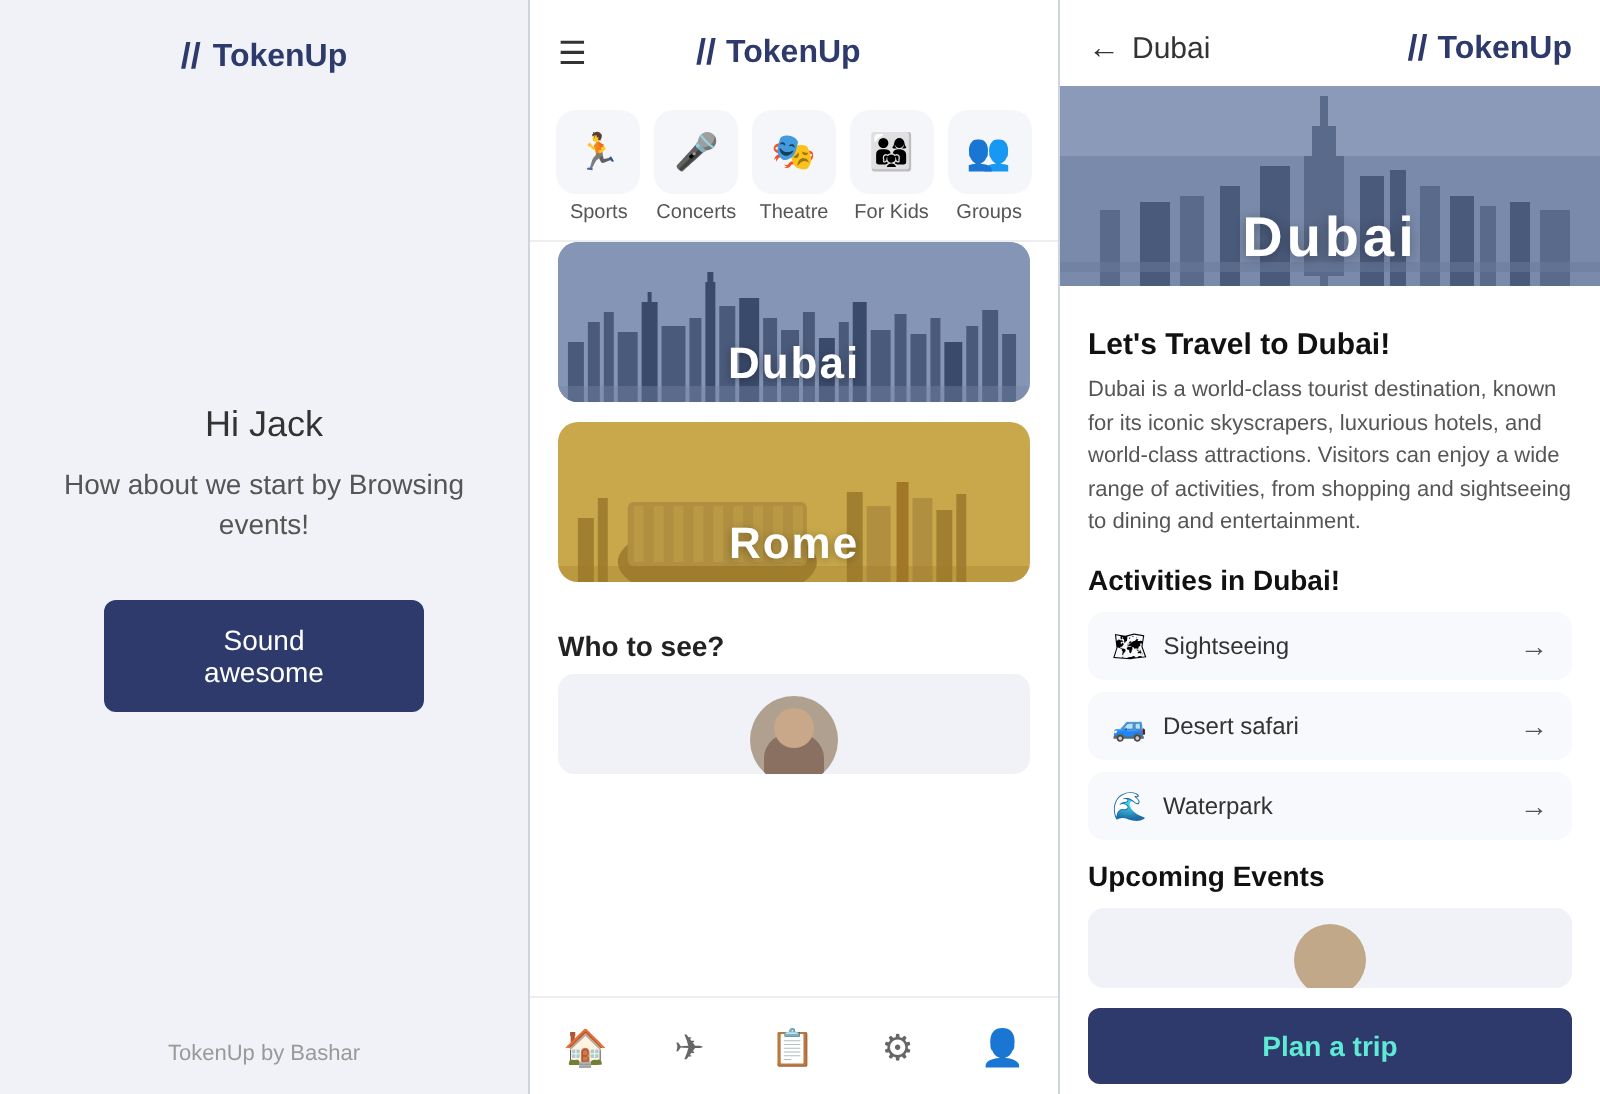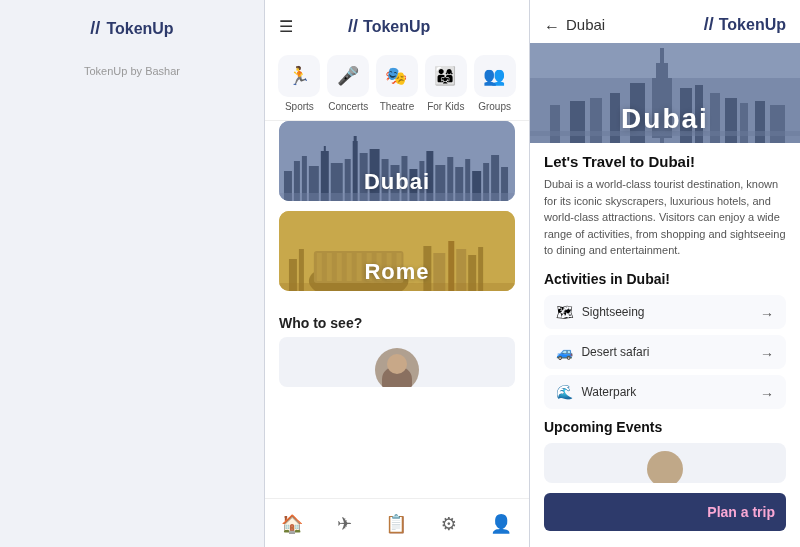--- a/index.html
+++ b/index.html
@@ -170,20 +170,21 @@
       font-weight: 700;
       text-shadow: 0 1px 4px rgba(0,0,0,0.3);
       letter-spacing: 1px;
     }
 
     .rome-card-bg {
       width: 100%;
       height: 100%;
       background: linear-gradient(135deg, #c8a84b 0%, #d4b86a 50%, #e0c878 100%);
       position: relative;
+      border-radius: 22px;
     }
 
     .who-section {
       padding: 4px 0 0;
     }
     .who-strip {
       margin: 0 14px;
       height: 50px;
       background: #f0f2f7;
       border-radius: 8px;
@@ -283,21 +284,21 @@
       text-align: center;
       color: white;
       font-size: 28px;
       font-weight: 700;
       letter-spacing: 2px;
       text-shadow: 0 1px 6px rgba(0,0,0,0.3);
     }
     .panel3-body {
       flex: 1;
       overflow-y: auto;
-      padding: 0 14px;
+      padding: 11px 14px;
     }
     .travel-title {
       font-size: 15px;
       font-weight: 700;
       color: #111;
       margin: 10px 0 6px;
     }
     .travel-desc {
       font-size: 11px;
       color: #555;
@@ -359,44 +360,49 @@
       border-radius: 50%;
       background: #c0a888;
       position: absolute;
       bottom: -4px;
       left: 50%;
       transform: translateX(-50%);
     }
     .plan-trip-btn {
       width: 100%;
       background: #2d3a6b;
-      color: #f9a8d4;
+      color: #5eead4;
       border: none;
       border-radius: 6px;
       padding: 11px;
       font-size: 14px;
       font-weight: 600;
       cursor: pointer;
       margin-bottom: 8px;
-      text-align: right;
     }
 
     
     .skyline-svg {
       width: 100%;
       height: 100%;
     }
   </style>
 </head>
 <body>
 
 <div class="panel1">
   <div class="panel1-header">
     <span class="logo-icon">//</span>
     <span class="logo-text">TokenUp</span>
+  </div>
+  <div class="panel1-content">
+    <div class="greeting">Hi Jack</div>
+    <div class="sub-greeting">How about we start by
+Browsing events!</div>
+    <button class="sound-awesome-btn">Sound awesome</button>
   </div>
   <div class="panel1-footer">TokenUp by Bashar</div>
 </div>
 
 <div class="panel2">
   <div class="panel2-header">
     <span class="hamburger">☰</span>
     <div class="panel2-logo">
       <span class="logo-icon">//</span>
       <span class="logo-text">TokenUp</span>

